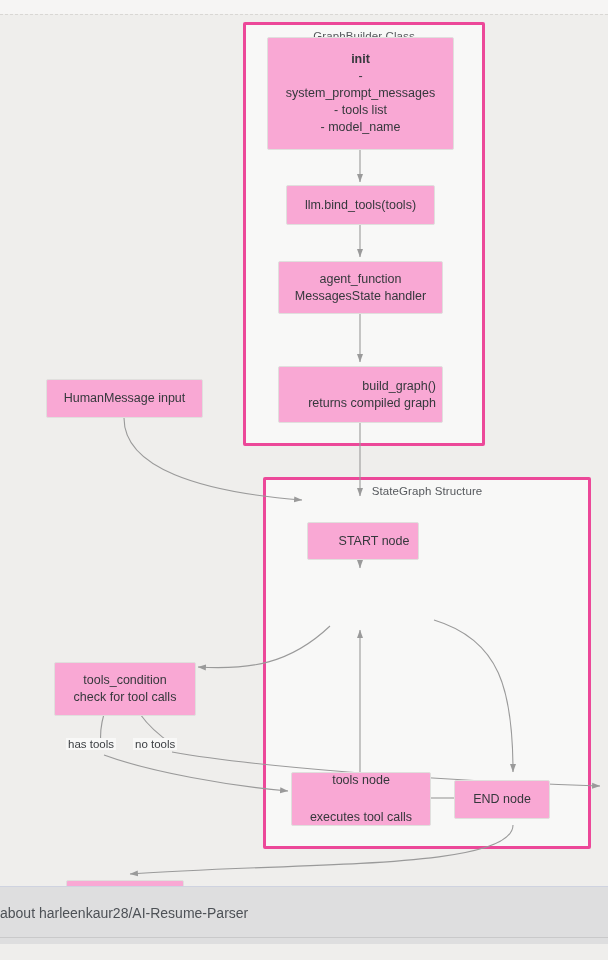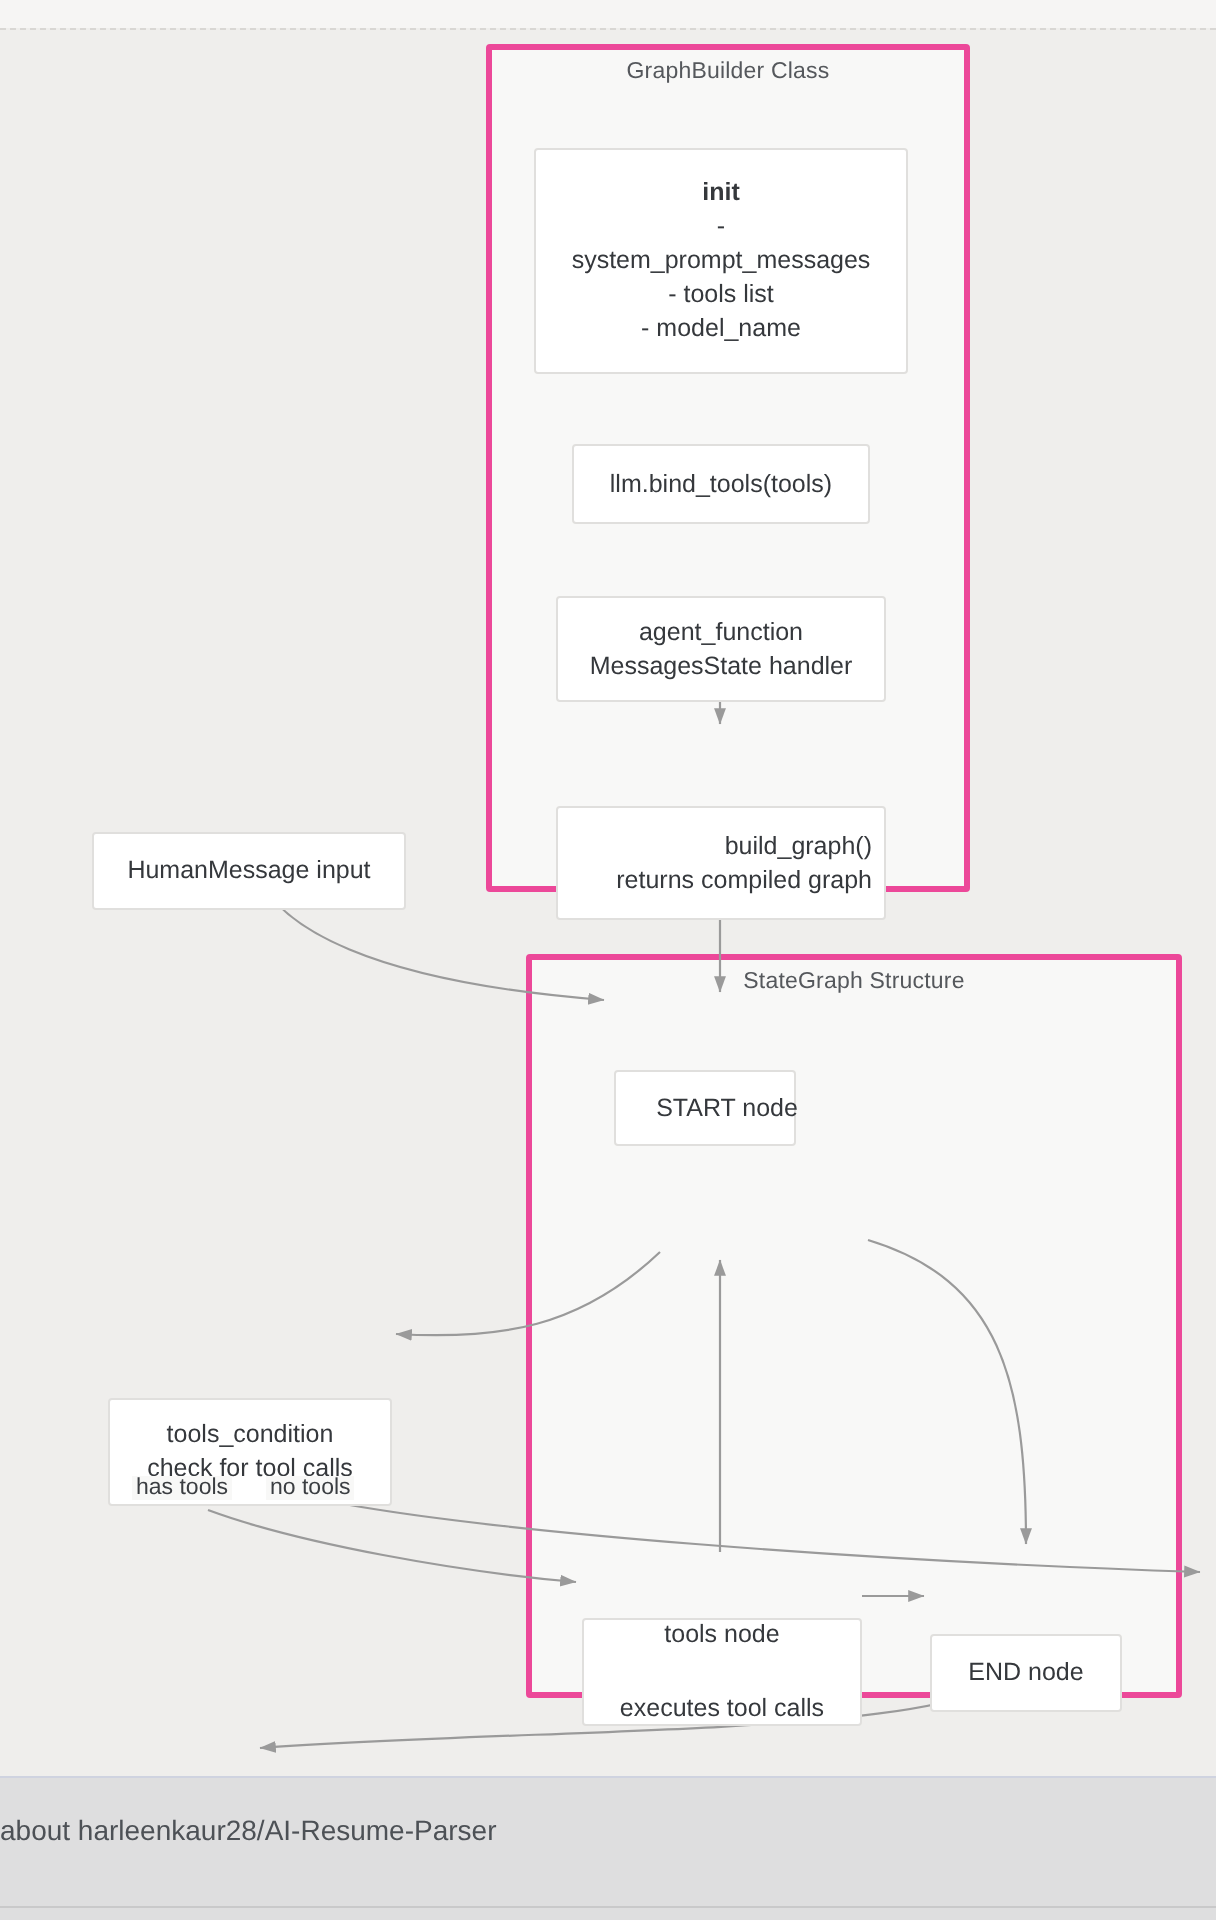--- a/index.html
+++ b/index.html
@@ -48,52 +48,51 @@
     text-align: center;
     font-size: 11.5px;
     color: #55585c;
     letter-spacing: 0.1px;
     white-space: nowrap;
   }
 
   
   .node {
     position: absolute;
-    background: #ffffff;
+    background: #f9a8d4;
     border: 1px solid #e0dfdd;
     border-radius: 2px;
     display: flex;
     flex-direction: column;
     align-items: center;
     justify-content: center;
     box-sizing: border-box;
     color: #35383c;
     font-size: 12.5px;
     line-height: 17px;
     text-align: center;
     padding: 2px 6px;
-    margin-top: 37px;
   }
   .node .ln { display: block; white-space: nowrap; }
   .node .ln.bold { font-weight: bold; }
 
   
   .edge-label {
     position: absolute;
     font-size: 11.5px;
     color: #3b3e42;
     background: #f8f8f7;
     padding: 0 2px;
     white-space: nowrap;
   }
 
   
   .statusbar {
-    position: absolute; left: 0; bottom: 0;
-    width: 608px; height: 72px;
+    position: absolute; left: 0; bottom: 16px;
+    width: 608px; height: 58px;
     background: #dededf;
     border-top: 1px solid #cfd3e0;
     box-sizing: border-box;
   }
   .statusbar .status-text {
     position: absolute;
     left: 0; top: 18px;
     font-size: 14px;
     color: #4d5156;
     white-space: nowrap;
@@ -182,36 +181,36 @@
 
     <div class="node" style="left:278px; top:366px; width:165px; height:57px;align-items:flex-end;">
       <span class="ln">build_graph()</span>
       <span class="ln">returns compiled graph</span>
     </div>
 
     <div class="node" style="left:46px; top:379px; width:157px; height:39px;">
       <span class="ln">HumanMessage input</span>
     </div>
 
-    <div class="node" style="left:307px; top:498px; width:91px; height:38px;padding-left:28px;">
+    <div class="node" style="left:307px; top:522px; width:112px; height:38px;padding-left:28px;">
       <span class="ln">START node</span>
     </div>
 
 
     <div class="node" style="left:54px; top:662px; width:142px; height:54px;">
       <span class="ln">tools_condition</span>
       <span class="ln">check for tool calls</span>
     </div>
 
     <div class="node" style="left:291px; top:772px; width:140px; height:54px;gap:20px;">
       <span class="ln">tools node</span>
       <span class="ln">executes tool calls</span>
     </div>
 
-    <div class="node" style="left:465px; top:780px; width:96px; height:39px;justify-content:center;">
+    <div class="node" style="left:454px; top:780px; width:96px; height:39px;justify-content:center;">
       <span class="ln">END node</span>
     </div>
 
     <div class="node" style="left:66px; top:880px; width:118px; height:40px;"></div>
 
     <div class="edge-label" style="left:66px; top:738px;">has tools</div>
     <div class="edge-label" style="left:133px; top:738px;">no tools</div>
 
   </div>
 

